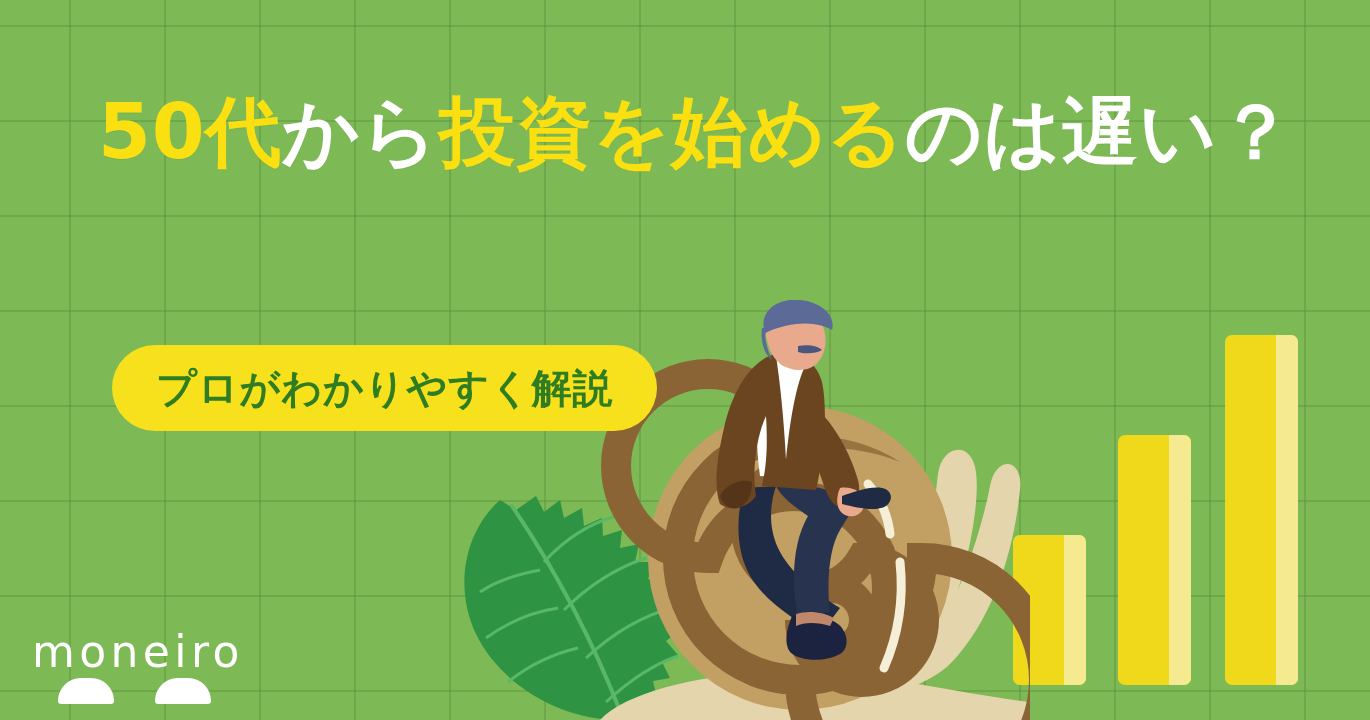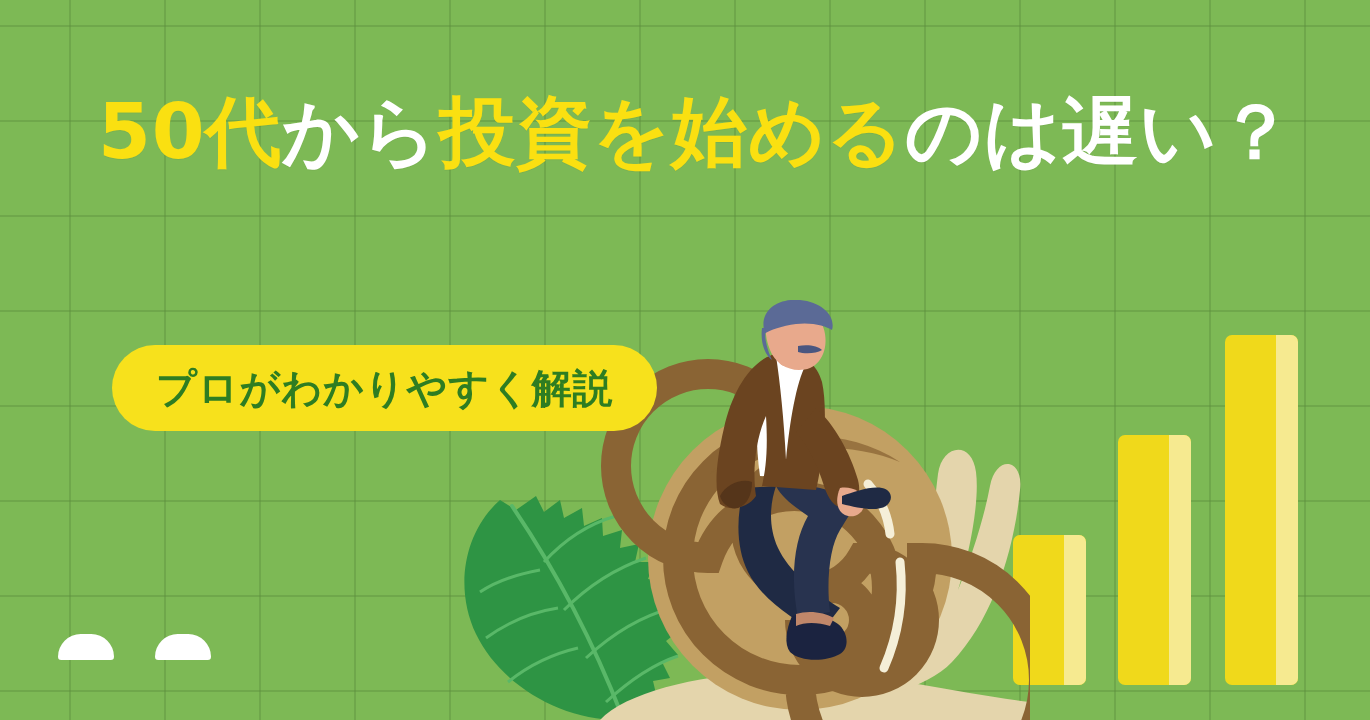--- a/index.html
+++ b/index.html
@@ -219,19 +219,20 @@
     <div class="hl-line">
       <span class="hl-y">50代</span><span class="hl-w">から</span><span class="hl-y">投資を始める</span><span class="hl-w">のは遅い？</span>
     </div>
   </div>
 
   <div id="badge">
     <span id="badge-label">プロがわかりやすく解説</span>
   </div>
 
   <div id="logo">
+    <div id="logo-word">moneiro</div>
     <div id="logo-arches">
       <span class="arch a1"></span>
       <span class="arch a2"></span>
     </div>
   </div>
 
 </div>
 
 </body></html>

